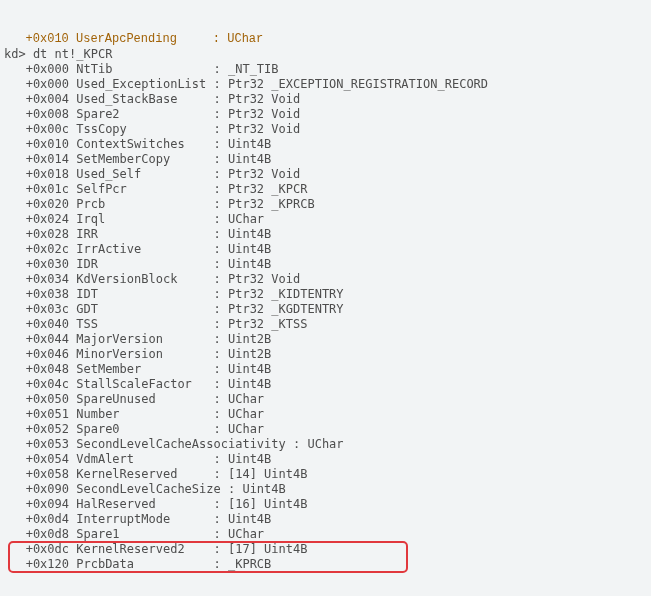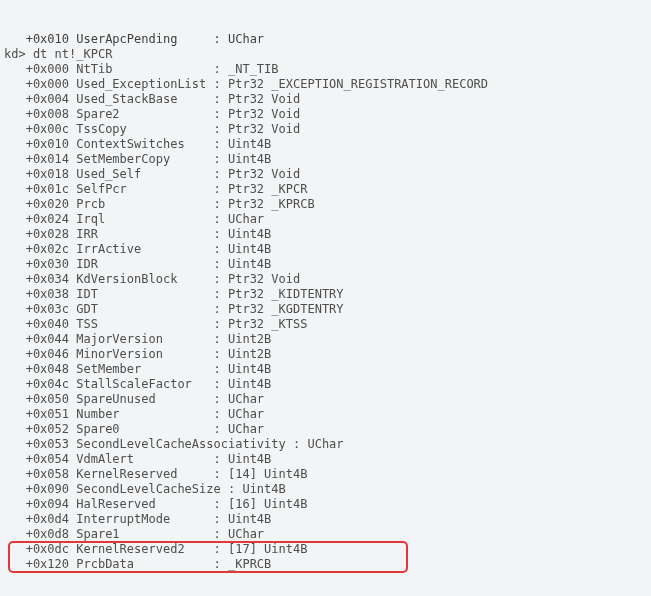--- a/index.html
+++ b/index.html
@@ -10,21 +10,21 @@
     line-height:15px;
     color:#4e4e4e;
     width:651px;
   }
   .term {
     padding:2px 0 12px 4px;
     white-space:pre;
     position:relative;
   }
   .line { white-space:pre; }
-  .dim { color:#404040; }
+  .dim { color:#a16207;font-family:Liberation Mono, monospace; }
   .highlight {
     position:absolute;
     left:8px;
     width:400px;
     height:31px;
     border:2px solid #e1383d;
     border-radius:5px;
     pointer-events:none;
     box-sizing:border-box;
   }

